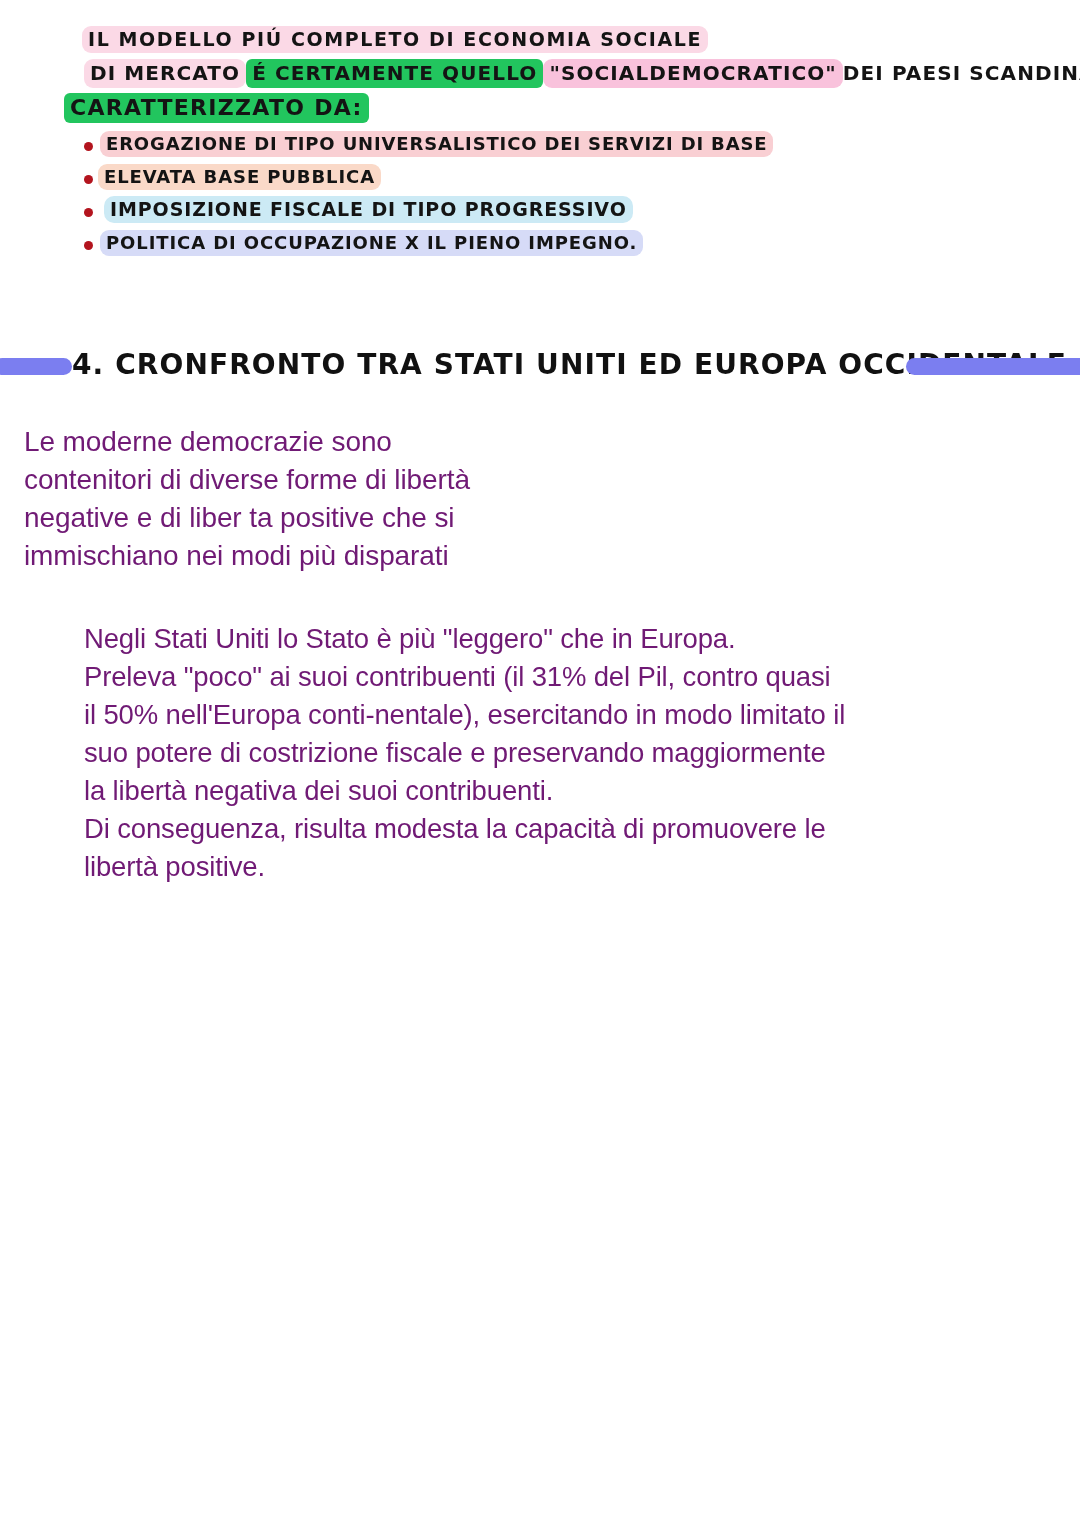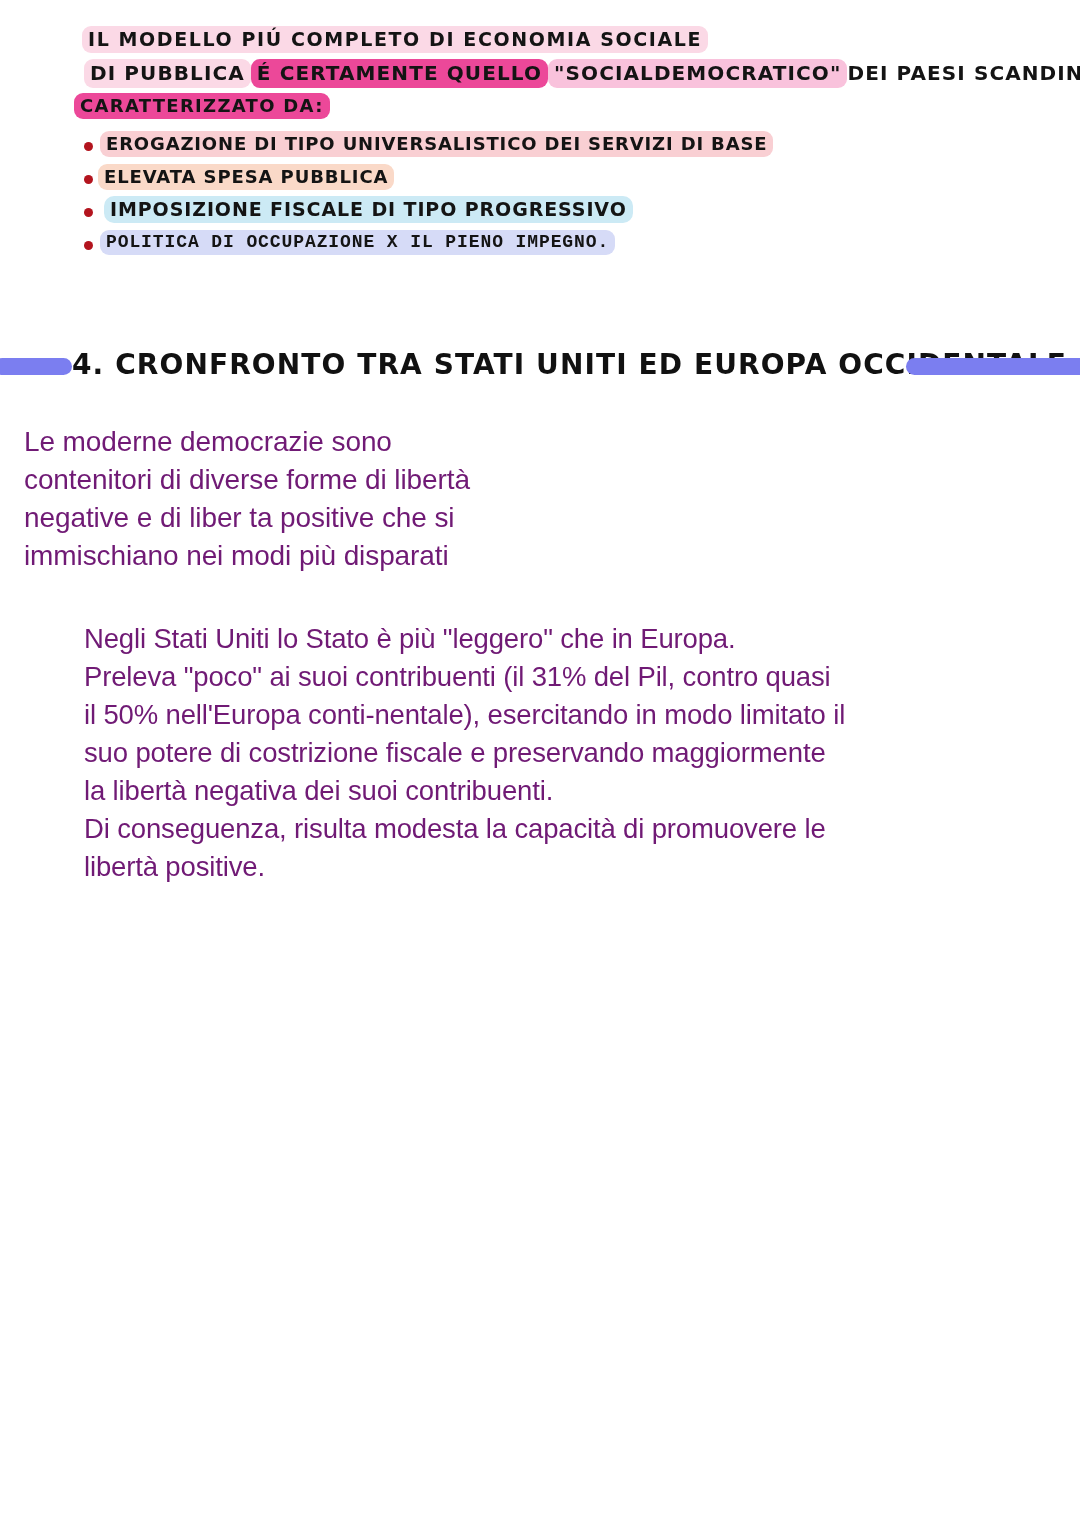--- a/index.html
+++ b/index.html
@@ -39,35 +39,35 @@
   }
   .hw-l2 {
     position: absolute;
     left: 84px;
     top: 63px;
     font-size: 20px;
     letter-spacing: 1.1px;
   }
   .hw-l3 {
     position: absolute;
-    left: 74px;
+    left: 64px;
     top: 97px;
-    font-size: 18px;
+    font-size: 22px;
     letter-spacing: 1.3px;
   }
 
   .hl {
     padding: 2px 6px 3px 6px;
     border-radius: 9px;
     box-decoration-break: clone;
     -webkit-box-decoration-break: clone;
   }
   .hl-pink      { background: #fbd9e6; }
   .hl-pink-str  { background: #f9c2dc; }
-  .hl-yellow    { background: #ec4899; }
+  .hl-yellow    { background: #22c55e; border-radius: 6px; }
   .hl-peach     { background: #fad9c8; }
   .hl-green     { background: #eaf5c4; }
   .hl-blue      { background: #cceaf5; border-radius: 10px; }
   .hl-peri      { background: #d6dbf7; }
   .hl-salmon    { background: #f9cfd3; }
 
   
   .bullets {
     position: absolute;
     left: 8px;
@@ -97,21 +97,21 @@
     font-size: 18px;
     letter-spacing: 0.9px;
     color: #141414;
     white-space: nowrap;
     line-height: 21px;
   }
   .bullet-row.b1 .bullet-text { font-size: 18px; letter-spacing: 0.85px; }
   .bullet-row.b2 .bullet-text { left: 90px; }
   .bullet-row.b3 .bullet-text { left: 92px; font-size: 19px; }
   .bullet-row.b4 .bullet-text { left: 96px; font-size: 19px; }
-  .bullet-row.b5 .bullet-text { left: 92px; font-size: 18px; font-family: Liberation Mono, monospace; }
+  .bullet-row.b5 .bullet-text { left: 92px; font-size: 18px; }
 
   
   .section-head {
     position: absolute;
     left: 0;
     top: 344px;
     width: 1080px;
     height: 46px;
   }
   .head-bar {
@@ -162,35 +162,35 @@
 </head>
 <body>
 
 <div class="note">
 
   <div class="hand-line hw-l1">
     <span class="hl hl-pink">IL MODELLO PIÚ COMPLETO DI ECONOMIA SOCIALE</span>
   </div>
 
   <div class="hand-line hw-l2">
-    <span class="hl hl-pink">DI PUBBLICA</span><span class="hl hl-yellow">É CERTAMENTE QUELLO</span><span class="hl hl-pink-str">"SOCIALDEMOCRATICO"</span><span>DEI PAESI SCANDINAVI</span>
+    <span class="hl hl-pink">DI MERCATO</span><span class="hl hl-yellow">É CERTAMENTE QUELLO</span><span class="hl hl-pink-str">"SOCIALDEMOCRATICO"</span><span>DEI PAESI SCANDINAVI</span>
   </div>
 
   <div class="hand-line hw-l3">
     <span class="hl hl-yellow">CARATTERIZZATO DA:</span>
   </div>
 
   <div class="bullets">
     <div class="bullet-row b1">
       <span class="bullet-dot"></span>
       <span class="bullet-text"><span class="hl hl-salmon">EROGAZIONE DI TIPO UNIVERSALISTICO DEI SERVIZI DI BASE</span></span>
     </div>
     <div class="bullet-row b2">
       <span class="bullet-dot"></span>
-      <span class="bullet-text"><span class="hl hl-peach">ELEVATA  SPESA PUBBLICA</span></span>
+      <span class="bullet-text"><span class="hl hl-peach">ELEVATA  BASE PUBBLICA</span></span>
     </div>
     <div class="bullet-row b4">
       <span class="bullet-dot"></span>
       <span class="bullet-text"><span class="hl hl-blue">IMPOSIZIONE FISCALE DI TIPO PROGRESSIVO</span></span>
     </div>
     <div class="bullet-row b5">
       <span class="bullet-dot"></span>
       <span class="bullet-text"><span class="hl hl-peri">POLITICA DI OCCUPAZIONE X IL PIENO IMPEGNO.</span></span>
     </div>
   </div>

